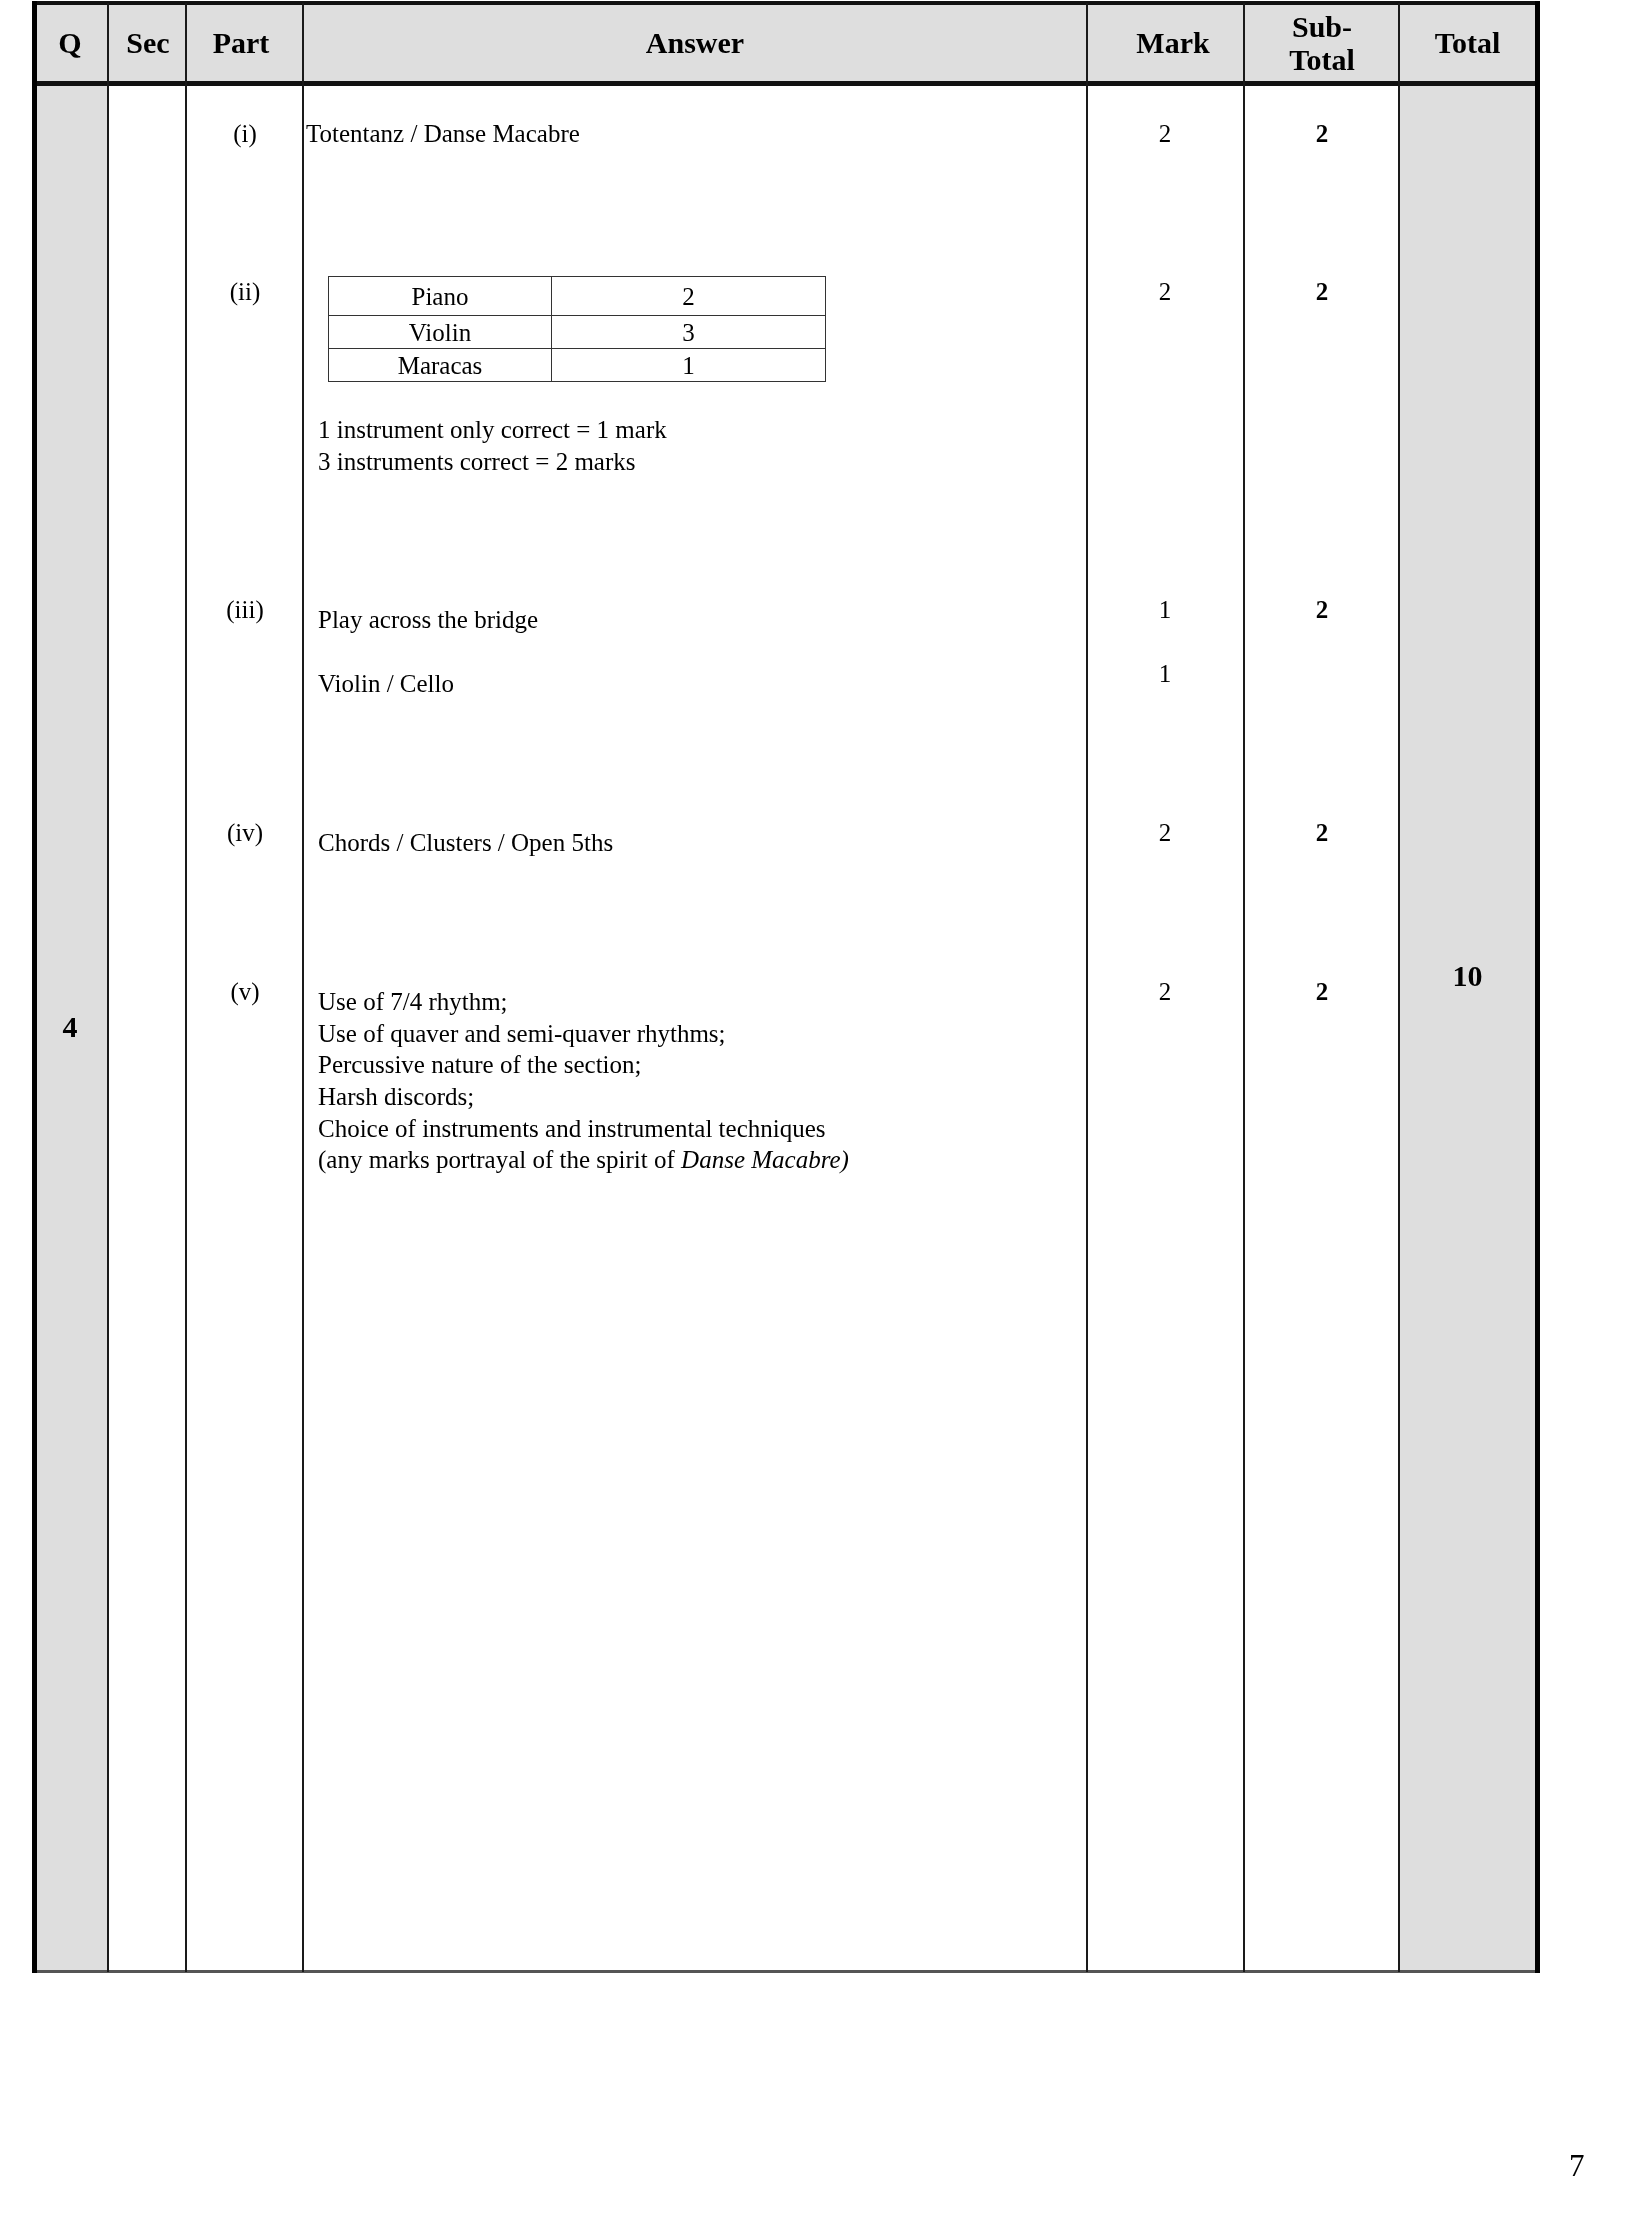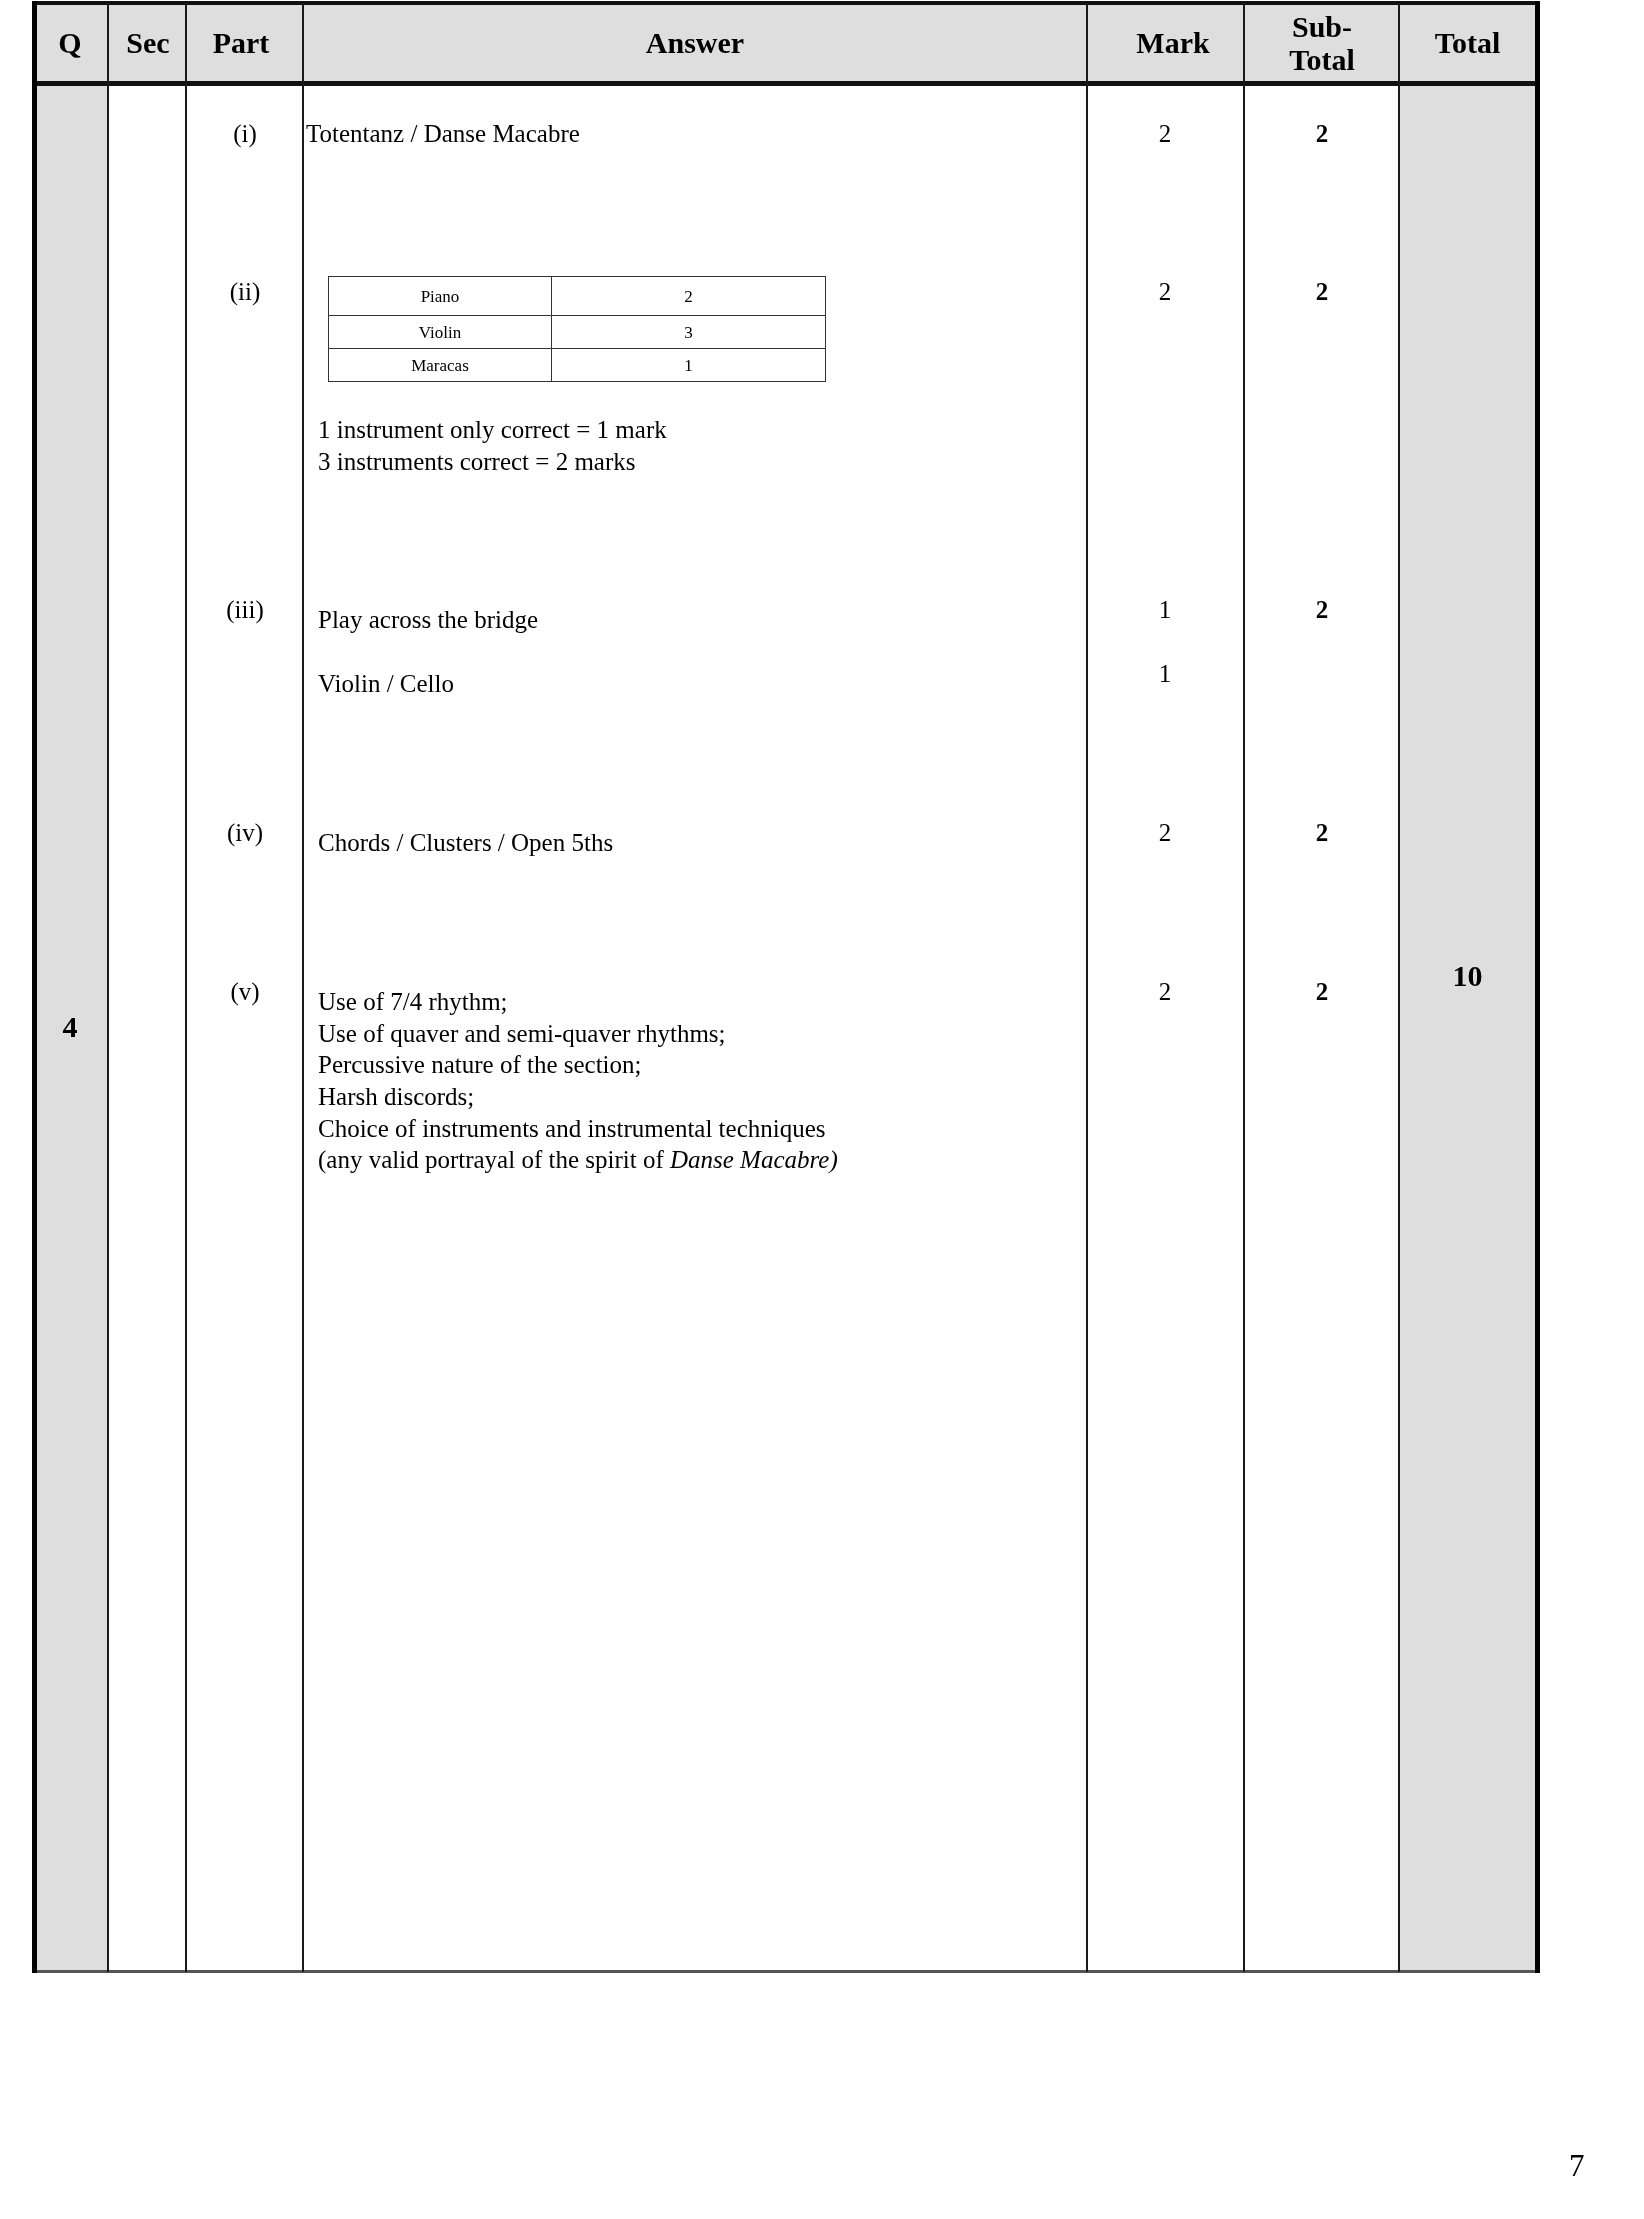--- a/index.html
+++ b/index.html
@@ -11,21 +11,21 @@
   .vline { position: absolute; width: 1.8px; background: #1a1a1a; }
   .vline.thick { width: 4.5px; background: #000; }
   .hline { position: absolute; height: 1.8px; background: #1a1a1a; }
   .hline.thick { height: 4.5px; background: #111; }
   .hdr { position: absolute; top: 2.7px; height: 80px; display: flex; align-items: center;
          justify-content: center; font-weight: bold; font-size: 30px; text-align: center; line-height: 33px; }
   .cell-text { position: absolute; font-size: 25px; line-height: 32px; white-space: nowrap; }
   .center { text-align: center; }
   .bold { font-weight: bold; }
   .inner-table { position: absolute; left: 328px; top: 276px; width: 498px; border-collapse: collapse; }
-  .inner-table td { border: 1.8px solid #333; font-size: 17px; text-align: center; padding: 0; line-height: 29px; }
+  .inner-table td { border: 1.8px solid #333; font-size: 25px; text-align: center; padding: 0; line-height: 29px; }
   .inner-table td.name { width: 222px; }
   em { font-style: italic; }
   .page-num { position: absolute; left: 1569px; top: 2148px; font-size: 31px; }
 </style>
 </head>
 <body>
 
 <div class="abs gray" style="left:33px; top:2.7px; width:1504px; height:81px;"></div>
 <div class="abs gray" style="left:33px; top:83px; width:76px; height:1889px;"></div>
 <div class="abs gray" style="left:1399px; top:83px; width:138px; height:1889px;"></div>
@@ -106,20 +106,20 @@
 </div>
 
 <div>
   <div class="cell-text center" style="left:187px; width:116px; top:976px;">(v)</div>
   <div class="cell-text" style="left:318px; top:986px;">Use of 7/4 rhythm;</div>
   <div class="cell-text" style="left:318px; top:1018px;">Use of quaver and semi-quaver rhythms;</div>
   <div class="cell-text" style="left:318px; top:1049px;">Percussive nature of the section;</div>
   <div class="cell-text" style="left:318px; top:1081px;">Harsh discords;</div>
   <div class="cell-text" style="left:318px; top:1113px;">Choice of instruments and instrumental techniques</div>
   <div class="cell-text" style="left:318px; top:1144px;">
-    <span>(any valid portrayal of the spirit of </span><em>Danse Macabre)</em>
+    <span>(any marks portrayal of the spirit of </span><em>Danse Macabre)</em>
   </div>
   <div class="cell-text center" style="left:1087px; width:156px; top:976px;">2</div>
   <div class="cell-text center bold" style="left:1245px; width:154px; top:976px;">2</div>
 </div>
 
 <div class="page-num">7</div>
 
 
 </body></html>

